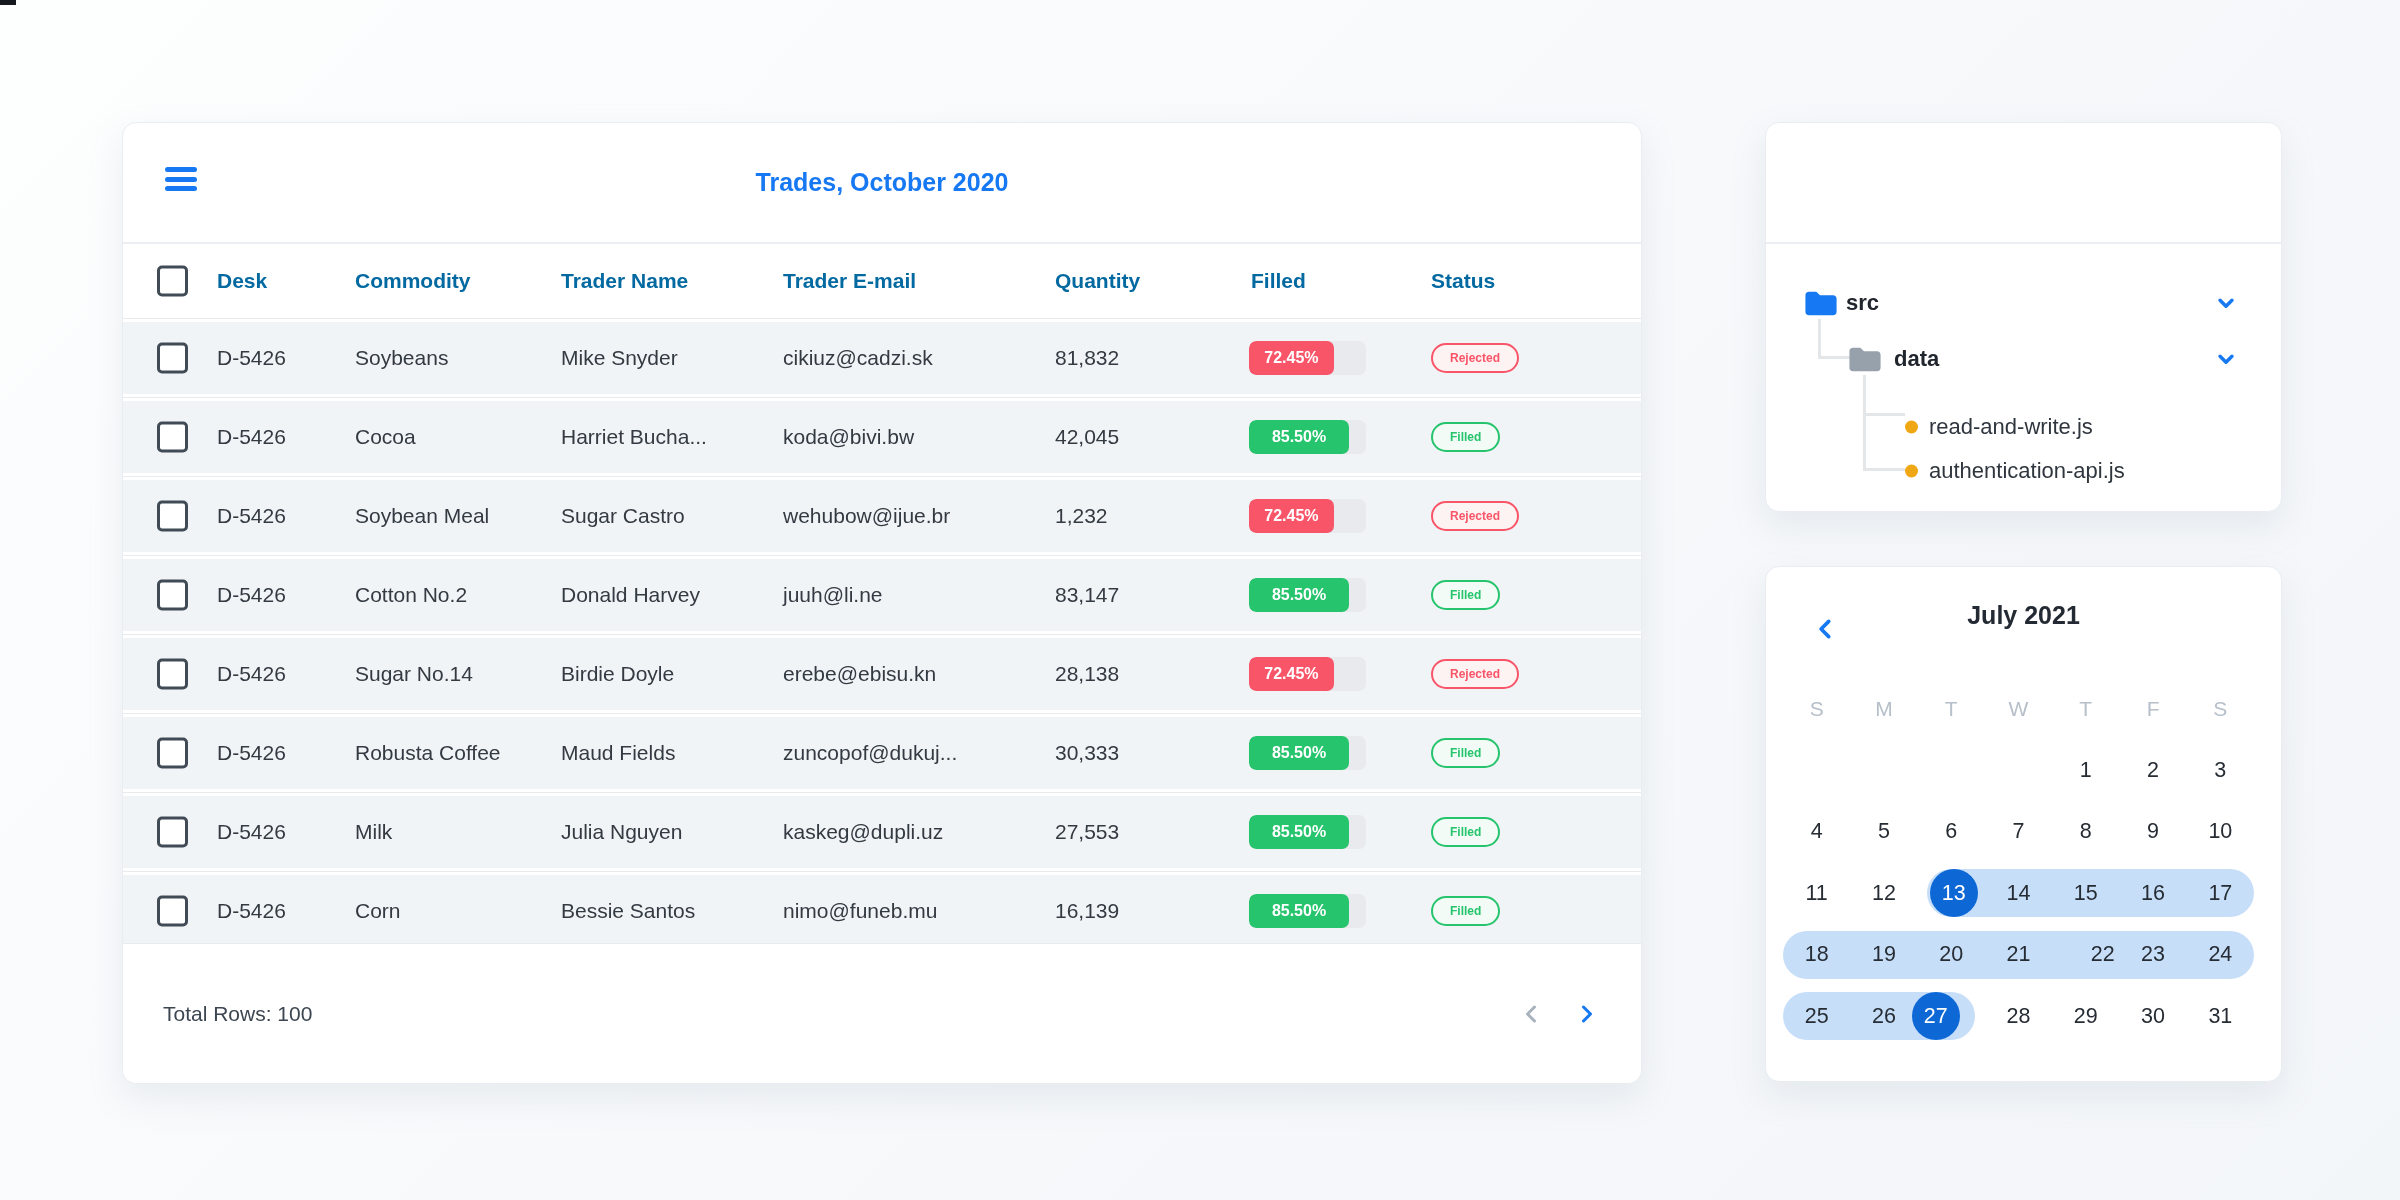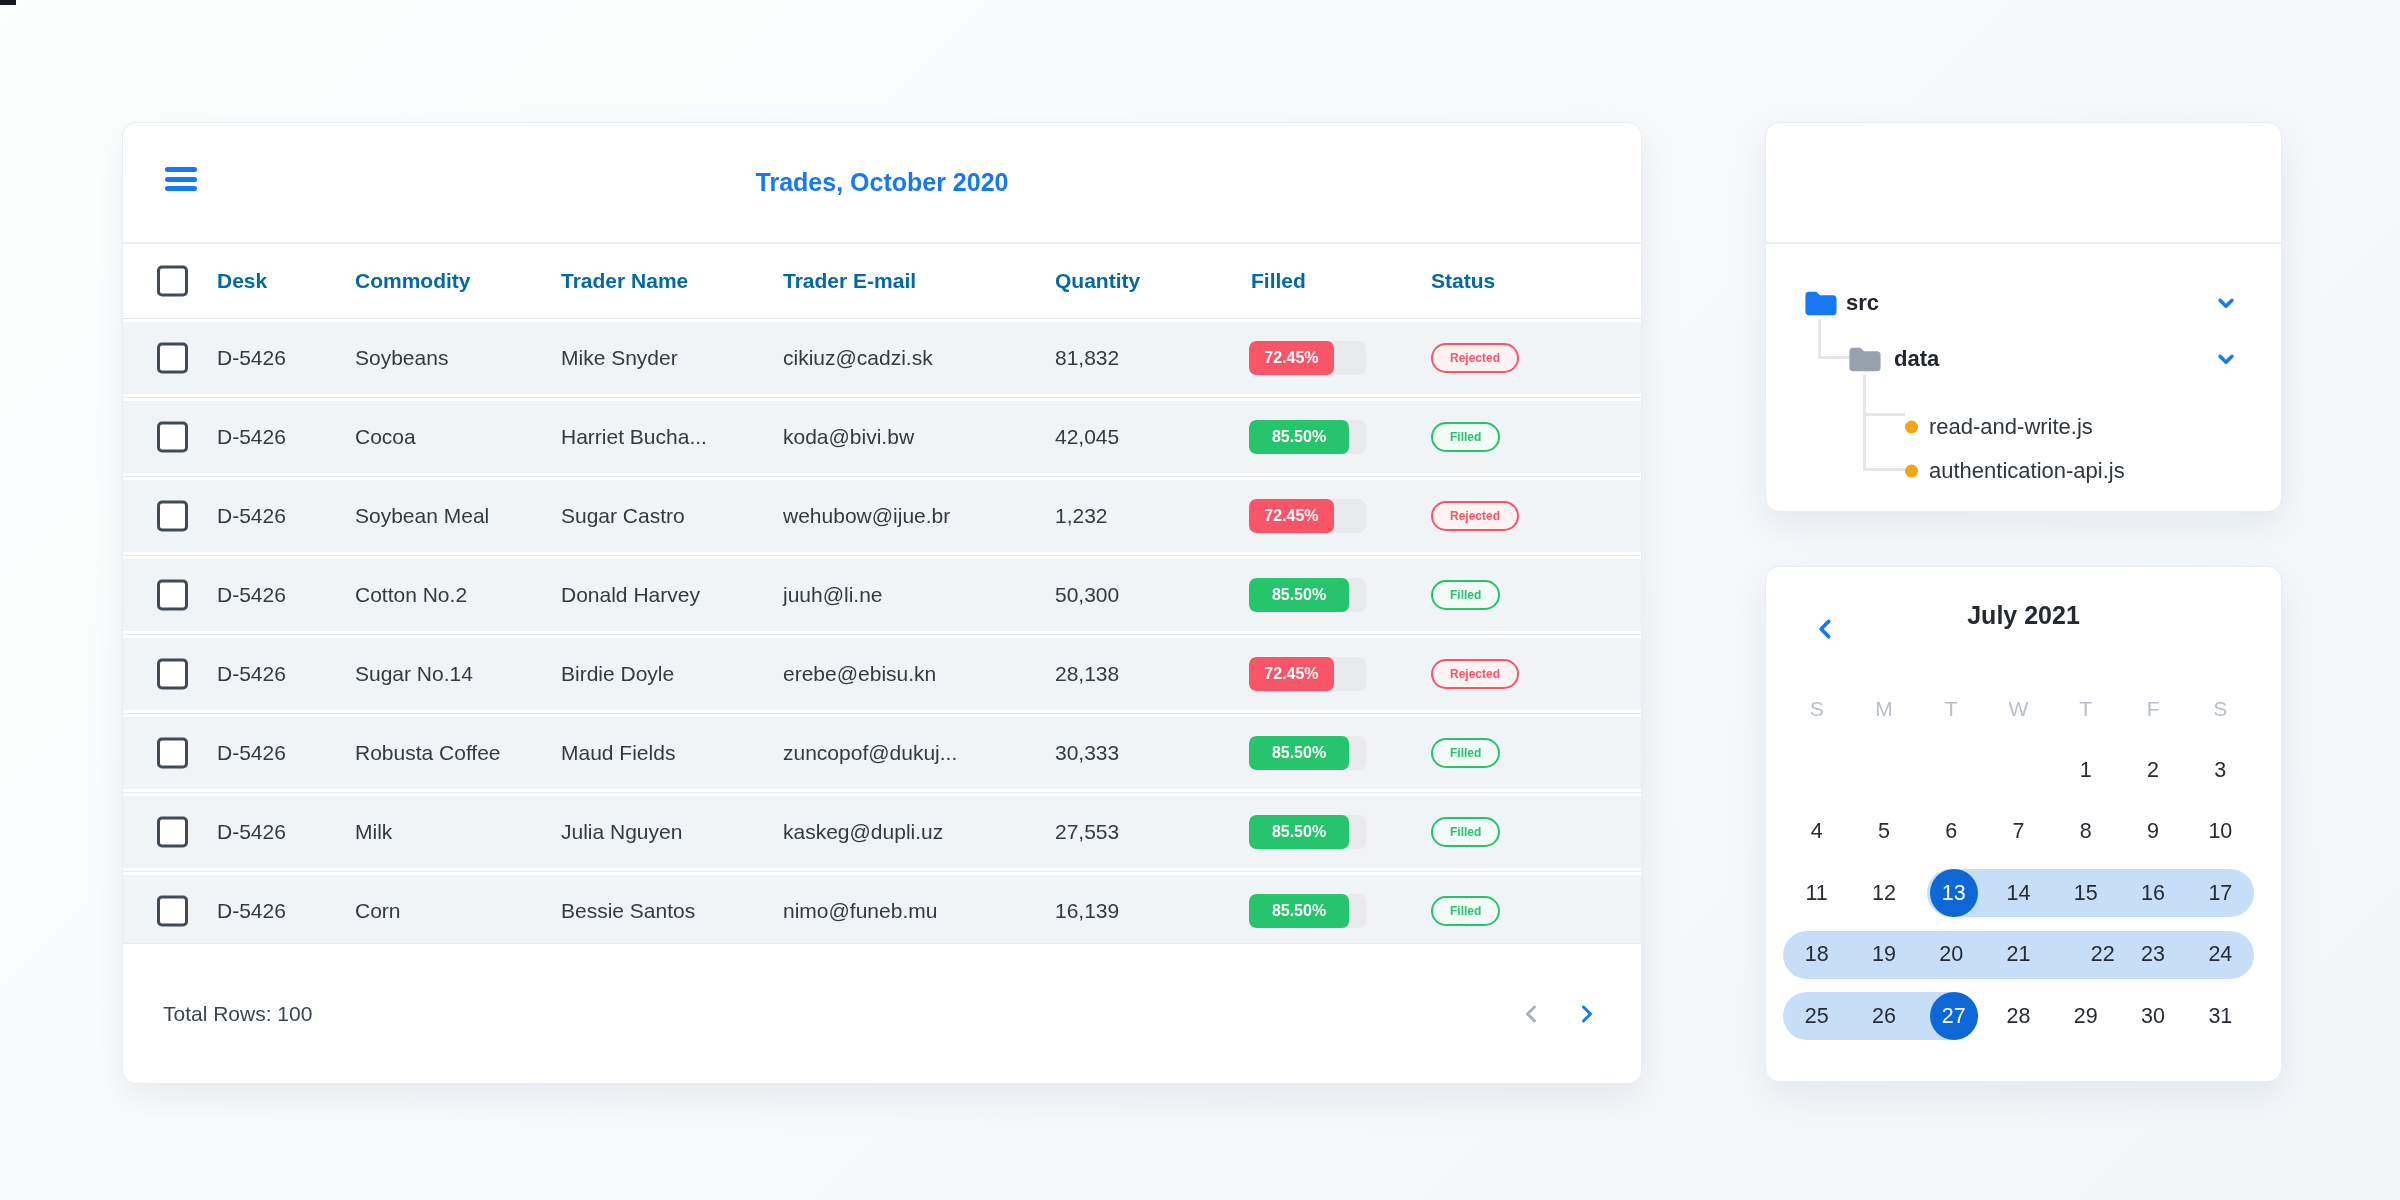--- a/index.html
+++ b/index.html
@@ -135,21 +135,21 @@
             </div>
           </div>
           <div class="badge b-red">Rejected</div>
         </div>
         <div class="t-row">
           <div class="cbx"></div>
           <div class="cell c-desk">D-5426</div>
           <div class="cell c-comm">Cotton No.2</div>
           <div class="cell c-trad">Donald Harvey</div>
           <div class="cell c-mail">juuh@li.ne</div>
-          <div class="cell c-qty">50,300</div>
+          <div class="cell c-qty">83,147</div>
           <div class="prog">
             <div class="prog-fill green" style="width: 85.5%;">
               <span class="prog-label">85.50%</span>
             </div>
           </div>
           <div class="badge b-green">Filled</div>
         </div>
         <div class="t-row">
           <div class="cbx"></div>
           <div class="cell c-desk">D-5426</div>
@@ -387,21 +387,21 @@
           </div>
         </div>
         <div class="cal-week" style="top: 425px;">
           <div class="range-band" style="left: 0px; width: 192.214px;"></div>
           <div class="cal-cell" style="left: 0px; width: 67.2857px;">
             <span class="num">25</span>
           </div>
           <div class="cal-cell" style="left: 67.2857px; width: 67.2857px;">
             <span class="num">26</span>
           </div>
-          <div class="cal-cell sel" style="left: 137px; width: 67.2857px;">
+          <div class="cal-cell sel" style="left: 119px; width: 67.2857px;">
             <div class="day-circle"></div>
             <span class="num">27</span>
           </div>
           <div class="cal-cell" style="left: 201.857px; width: 67.2857px;">
             <span class="num">28</span>
           </div>
           <div class="cal-cell" style="left: 269.143px; width: 67.2857px;">
             <span class="num">29</span>
           </div>
           <div class="cal-cell" style="left: 336.429px; width: 67.2857px;">

